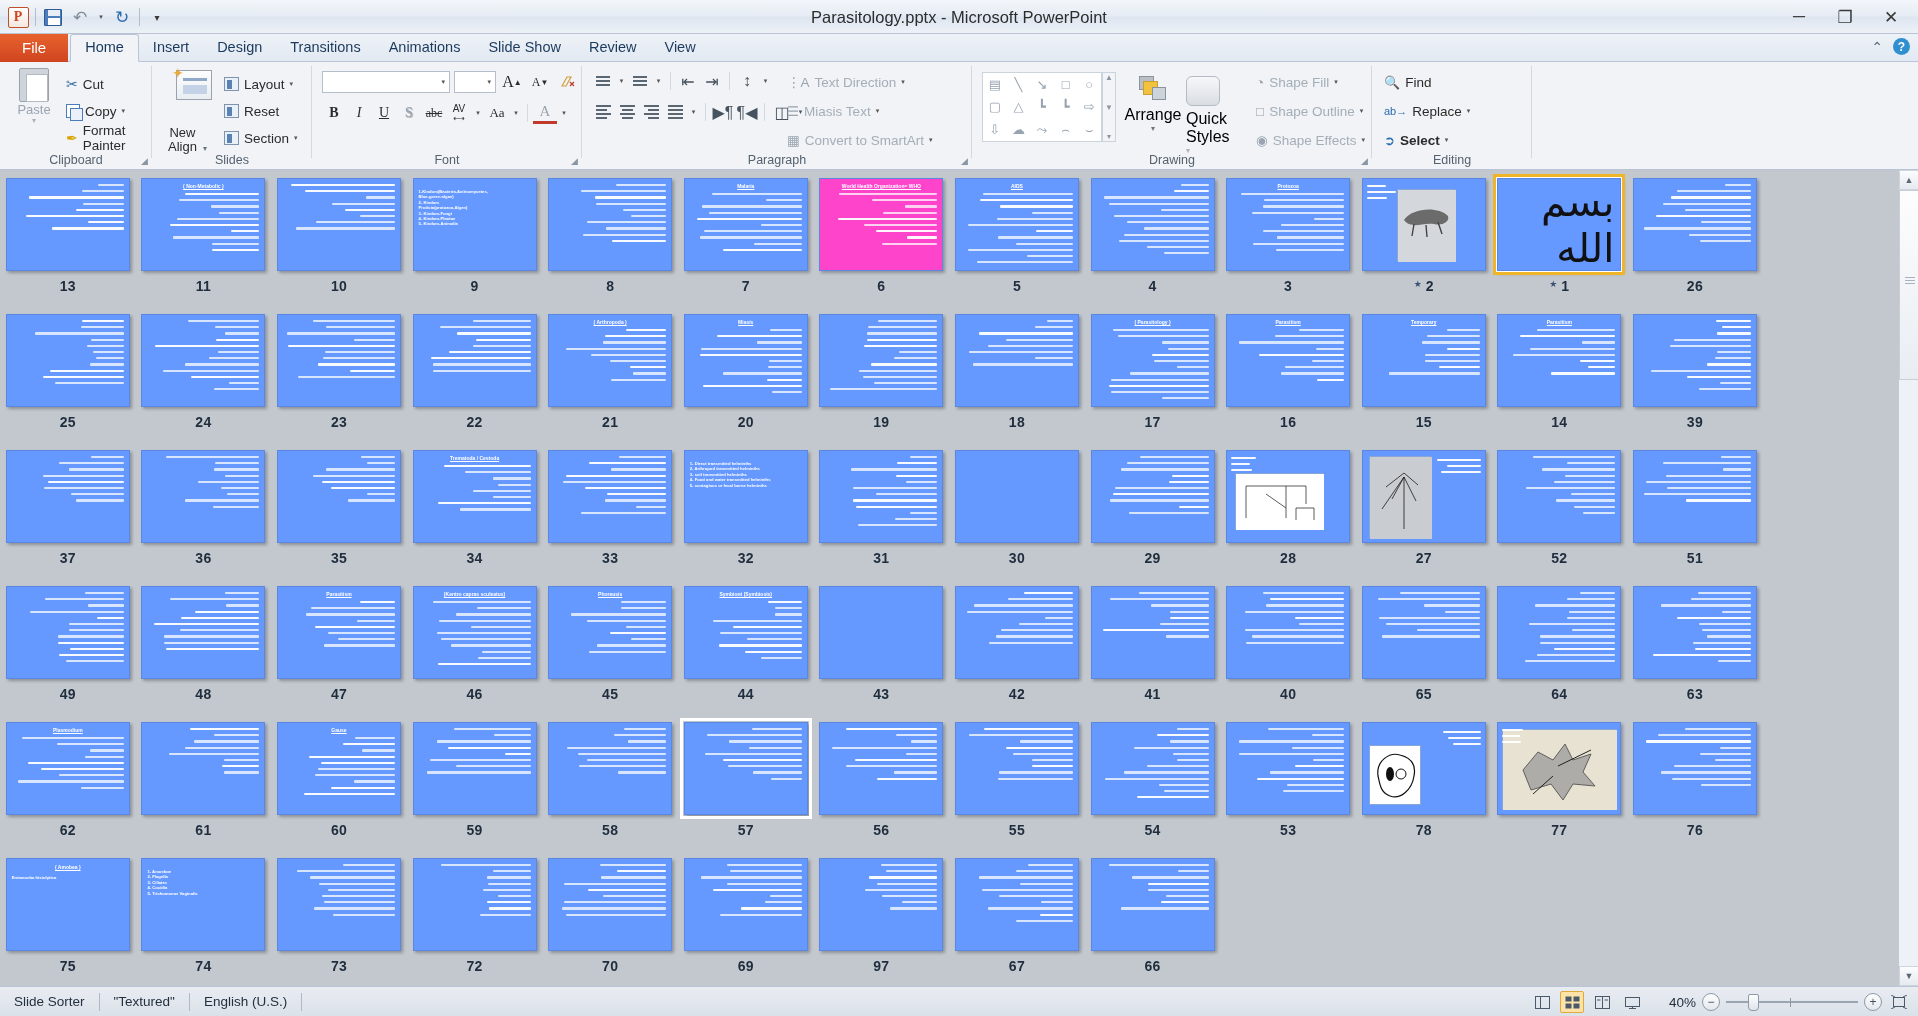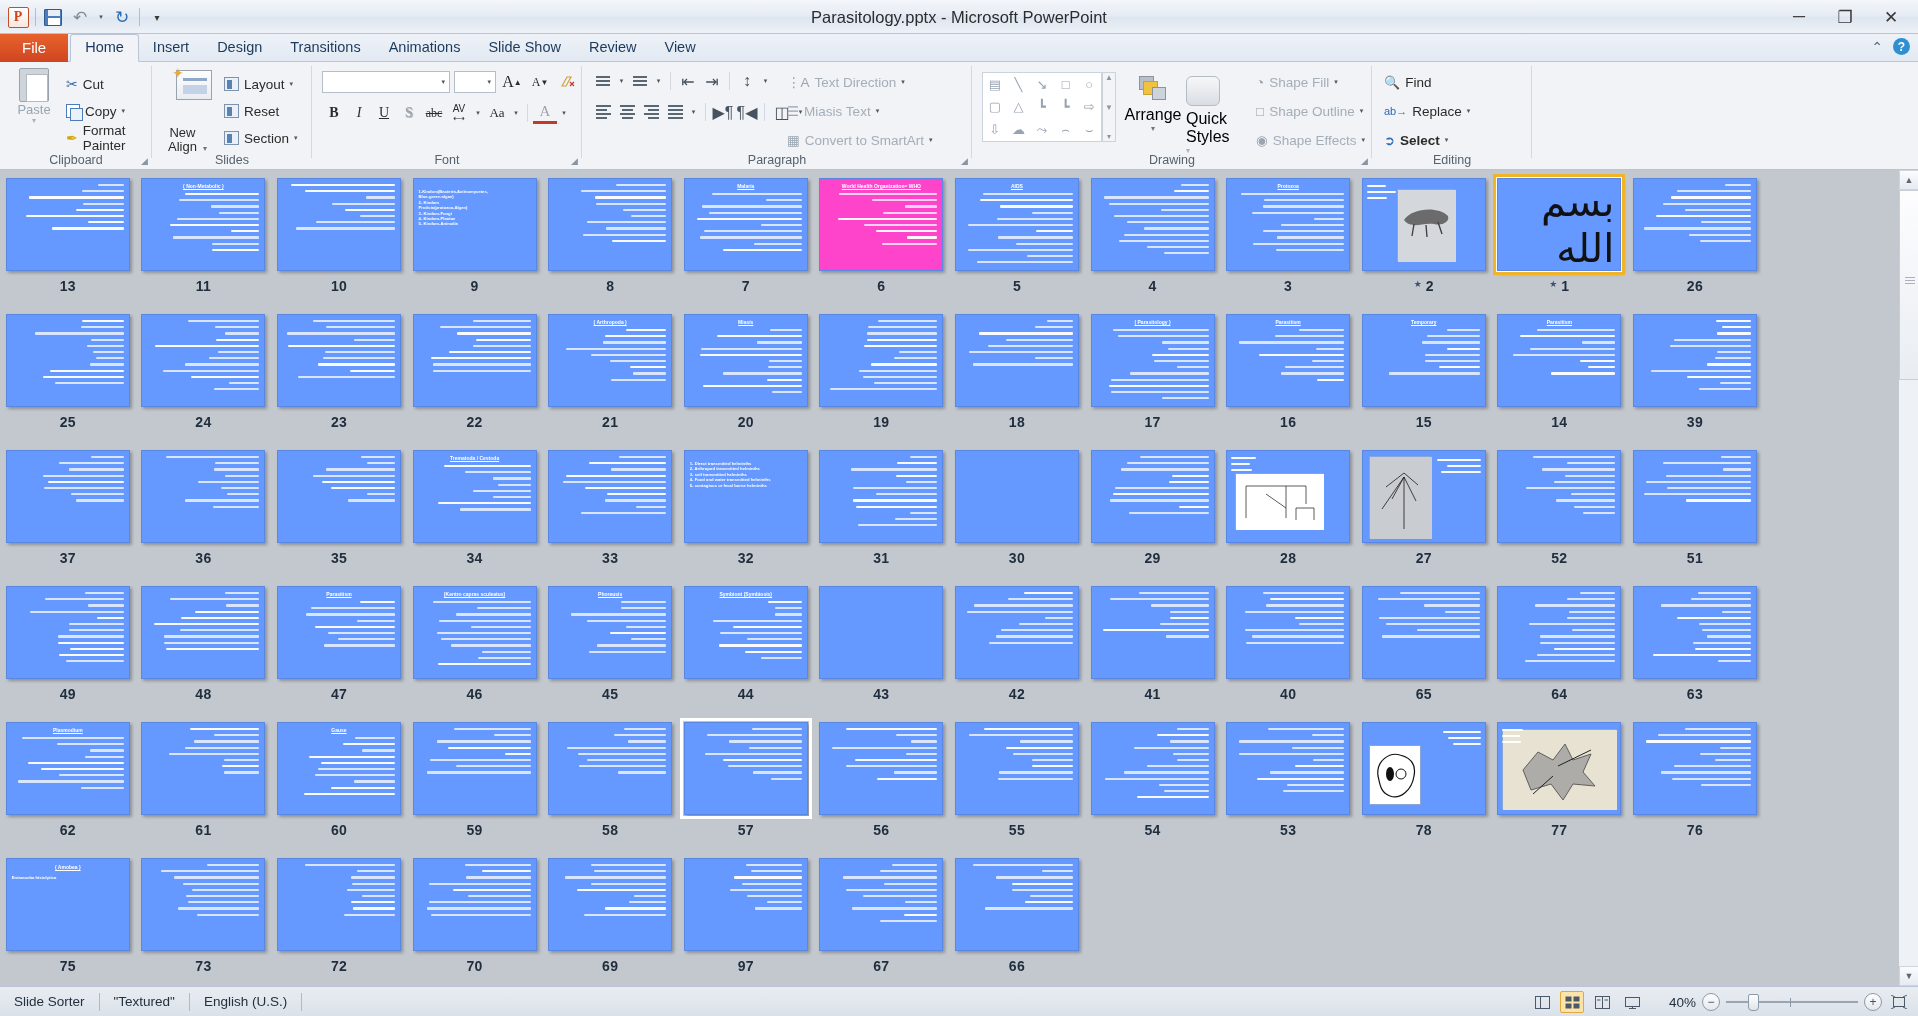--- a/index.html
+++ b/index.html
@@ -1731,20 +1731,34 @@
             <div class="eng" style="left: 5px; top: 16px; right: 4px;">Entamoeba histolytica</div>
           </div>
         </div>
         <div class="numrow">
           <div class="num">75</div>
         </div>
       </div>
       <div class="cell">
         <div class="thumbwrap">
           <div class="thumb">
+            <div class="eng" style="left: 5px; top: 10px; right: 4px;">1- Amoeboe
+2- Flagella
+3- Ciliates
+4- Cocidia
+5- Trichomonas Vaginalis</div>
+          </div>
+        </div>
+        <div class="numrow">
+          <div class="num">74</div>
+        </div>
+      </div>
+      <div class="cell">
+        <div class="thumbwrap">
+          <div class="thumb">
             <div class="tl dk" style="right: 5px; top: 5px; width: 52px;"></div>
             <div class="tl dk" style="right: 5px; top: 11.2px; width: 98px;"></div>
             <div class="tl dk" style="right: 5px; top: 17.4px; width: 85px;"></div>
             <div class="tl dk" style="right: 5px; top: 23.6px; width: 76px;"></div>
             <div class="tl dk" style="right: 5px; top: 29.8px; width: 67px;"></div>
             <div class="tl dk" style="right: 5px; top: 36px; width: 73px;"></div>
             <div class="tl dk" style="right: 5px; top: 42.2px; width: 71px;"></div>
             <div class="tl dk" style="right: 5px; top: 48.4px; width: 81px;"></div>
             <div class="tl dk" style="right: 5px; top: 54.6px; width: 62px;"></div>
           </div>

